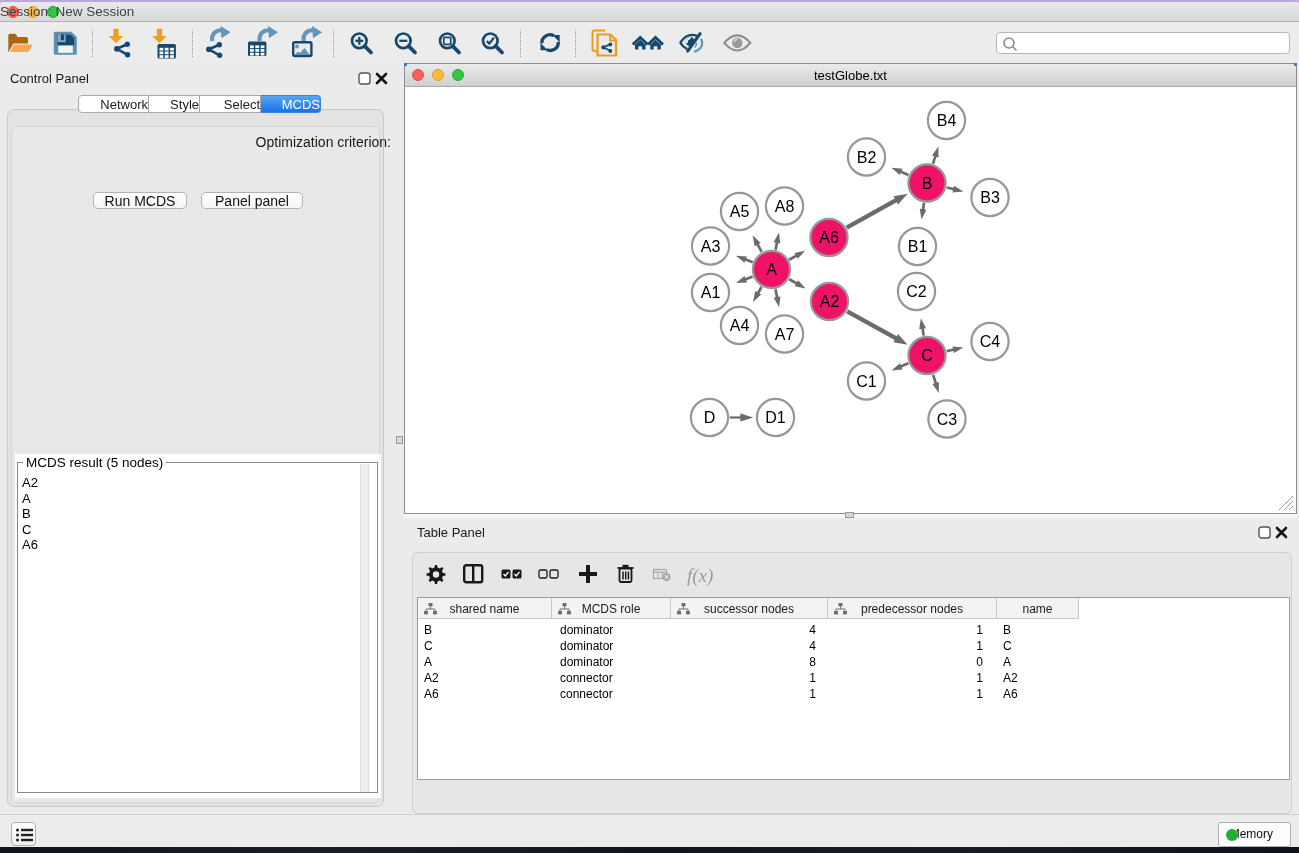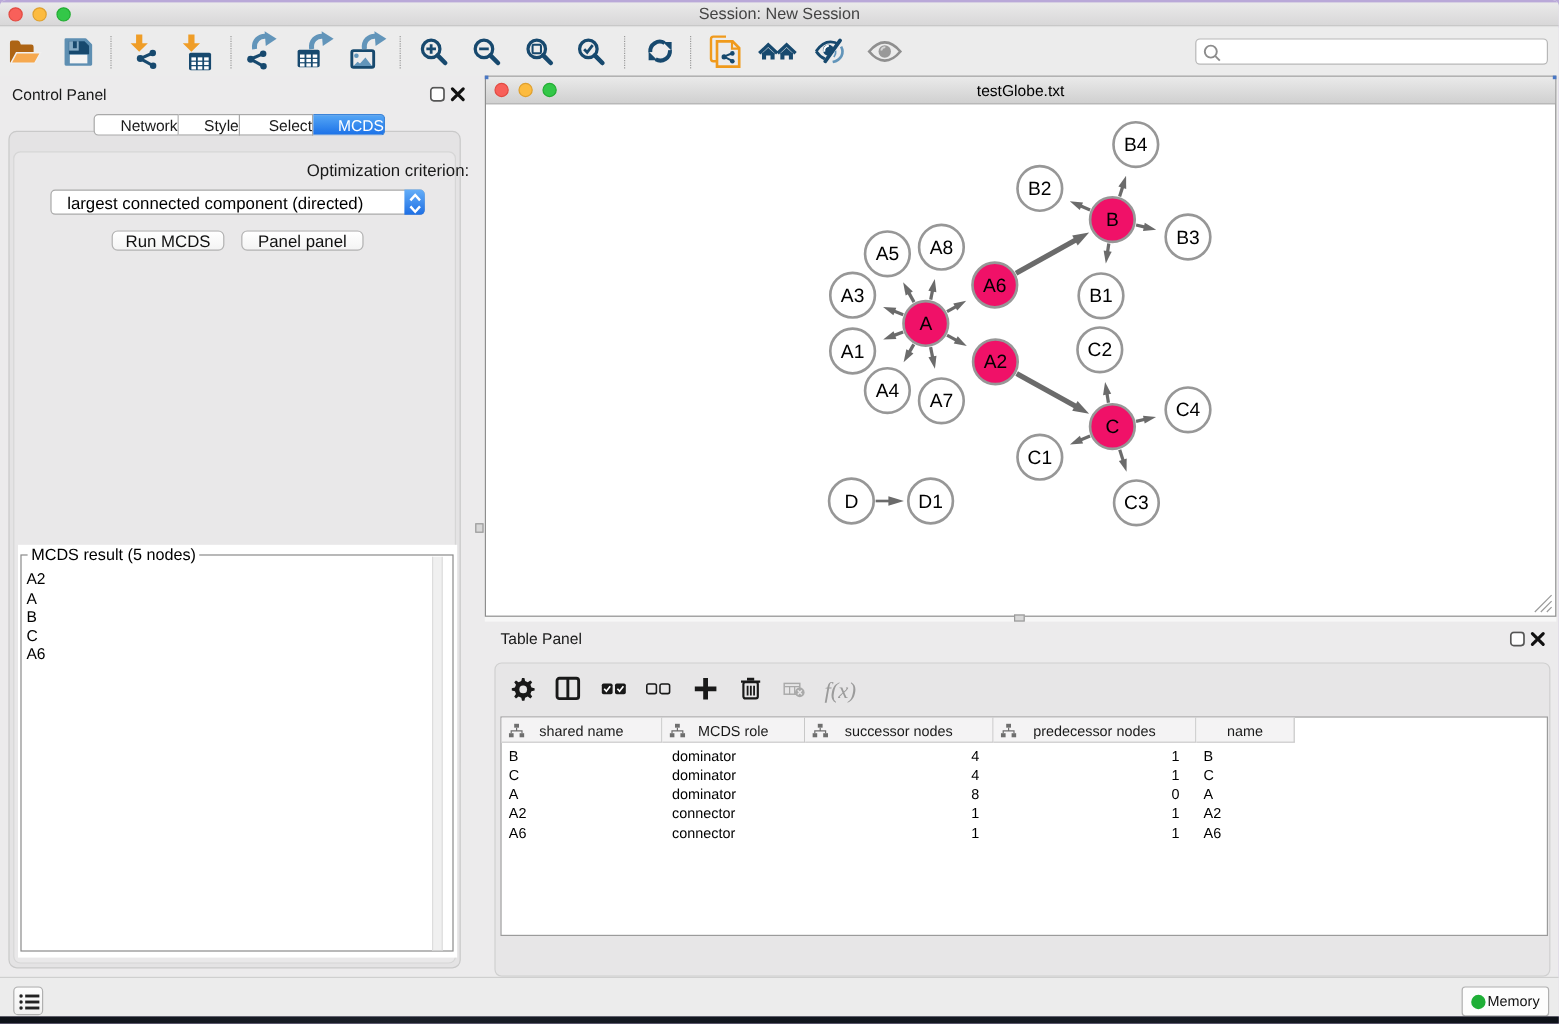--- a/index.html
+++ b/index.html
@@ -1,20 +1,20 @@
 <!DOCTYPE html>
 <html><head><meta charset="utf-8"><style>
 *{margin:0;padding:0;box-sizing:border-box}
 html,body{width:1299px;height:853px;overflow:hidden;font-family:"Liberation Sans",sans-serif;background:#b9a8d8}
 #app{position:absolute;left:0;top:0;width:1299px;height:847px;background:#ecebec;border-radius:5px 5px 0 0;overflow:hidden}
 #darkstrip{position:absolute;left:0;top:847px;width:1299px;height:6px;background:linear-gradient(90deg,#0e1219,#1a1f28 25%,#10151d 50%,#171c25 75%,#0d1118)}
 .splith{position:absolute;background:#d8d8d8;border:1px solid #9a9a9a}
 #titlebar{position:absolute;left:0;top:0;width:1299px;height:22px;background:linear-gradient(#ececec,#d8d7d8);border-bottom:1px solid #b4b3b4;border-radius:5px 5px 0 0}
 .tl{position:absolute;top:6px;width:12px;height:12px;border-radius:50%}
-#titlebar .t{position:absolute;top:3.5px;width:100%;text-align:center;font-size:13.5px;color:#434343}
+#titlebar .t{position:absolute;top:3.5px;width:100%;text-align:left;font-size:13.5px;color:#434343}
 #toolbar{position:absolute;left:0;top:23px;width:1299px;height:41px;background:#ececec}
 .sep{position:absolute;top:7px;height:27px;width:0;border-left:1px dotted #9a9a9a}
 #searchbox{position:absolute;left:996px;top:9px;width:294px;height:22px;background:#fff;border:1px solid #b7b7b7;border-radius:4px}
 
 #cp-title{position:absolute;left:10px;top:71px;font-size:13px;color:#1a1a1a}
 .tabs{position:absolute;display:flex;z-index:5}
 .tab{height:18px;line-height:17px;font-size:13px;color:#1a1a1a;background:#fff;border:1px solid #a9a9a9;border-left:none;text-align:right}
 .tab.first{border-left:1px solid #a9a9a9;border-radius:4px 0 0 4px}
 .tab.sel{background:linear-gradient(#55a6f5,#1c72e8);color:#fff;border-color:#3c84d8;border-radius:0 4px 4px 0}
 #cp-body{position:absolute;left:7px;top:109px;width:377px;height:698px;background:#e4e3e4;border:1px solid #c9c9c9;border-radius:7px}
@@ -216,29 +216,20 @@
     </svg>
 <div class="tabs" style="left:78px;top:95px">
  <div class="tab first" style="width:71px">Network</div>
       <div class="tab" style="width:51px">Style</div>
       <div class="tab" style="width:61px">Select</div>
       <div class="tab sel" style="width:60px">MCDS</div>
 </div>
 <div id="cp-body"></div>
 <div id="cp-inner"></div>
 <div id="optlabel">Optimization criterion:</div>
-<div id="dropdown">
-      <span class="txt">largest connected component (directed)</span>
-      <span class="cap" style="border-radius:0 4px 4px 0">
-        <svg width="18" height="23" style="position:absolute;left:0;top:0">
-          <path d="M5 9 L9 4.5 L13 9" fill="none" stroke="#fff" stroke-width="2"></path>
-          <path d="M5 14 L9 18.5 L13 14" fill="none" stroke="#fff" stroke-width="2"></path>
-        </svg>
-      </span>
-    </div>
 <div class="btn" style="left:93px;top:192px;width:94px">Run MCDS</div>
 <div class="btn" style="left:201px;top:192px;width:102px">Panel panel</div>
 <div id="mcdswhite"></div>
 <div id="mcdsborder"></div>
 <div id="mcdslabel">MCDS result (5 nodes)</div>
 <div id="mcdssb"></div>
 <div id="mcdsitems">A2<br>A<br>B<br>C<br>A6</div>
 <div id="netstrip" style="position:absolute;left:404px;top:514px;width:893px;height:4px;background:#f7f7f7"></div>
 <div id="netwin">
  <div id="nettitle">
@@ -457,18 +448,18 @@
       <div style="position:absolute;left:11px;top:7px;width:25px;height:24px;background:linear-gradient(#fdfdfd,#f0f0f0);border:1px solid #b0b0b0;border-radius:4px">
         <svg width="17" height="14" style="position:absolute;left:4px;top:5px">
           <circle cx="1.5" cy="2" r="1.5" fill="#222"></circle>
           <rect x="5" y="0.8" width="12" height="2.4" fill="#222"></rect>
           <circle cx="1.5" cy="7" r="1.5" fill="#222"></circle>
           <rect x="5" y="5.8" width="12" height="2.4" fill="#222"></rect>
           <circle cx="1.5" cy="12" r="1.5" fill="#222"></circle>
           <rect x="5" y="10.8" width="12" height="2.4" fill="#222"></rect>
         </svg>
       </div>
-      <div style="position:absolute;left:1218px;top:7px;width:73px;height:25px;background:#fdfdfd;border:1px solid #b0b0b0;border-radius:3px;font-size:12px;color:#111;line-height:23px;text-align:right;padding-right:7px"><span style="position:absolute;left:7px;top:6px;width:12px;height:12px;border-radius:50%;background:#1faf37"></span>Memory</div>
+      <div style="position:absolute;left:1218px;top:7px;width:73px;height:25px;background:#fdfdfd;border:1px solid #b0b0b0;border-radius:3px;font-size:12px;color:#111;line-height:23px;text-align:right;padding-right:17px"><span style="position:absolute;left:7px;top:6px;width:12px;height:12px;border-radius:50%;background:#1faf37"></span>Memory</div>
     </div>
 </div>
 <div id="darkstrip"></div>
 <div class="splith" style="left:396px;top:436px;width:7px;height:8px"></div>
 <div class="splith" style="left:845px;top:512px;width:9px;height:6px"></div>
 
 </body></html>

